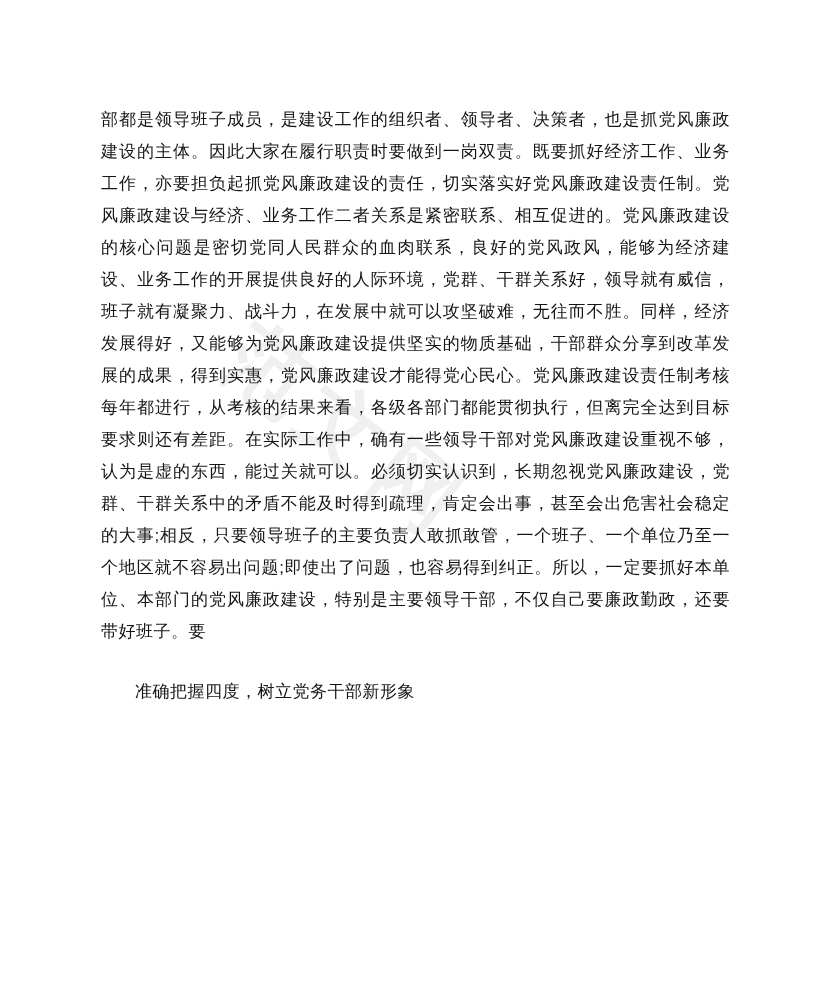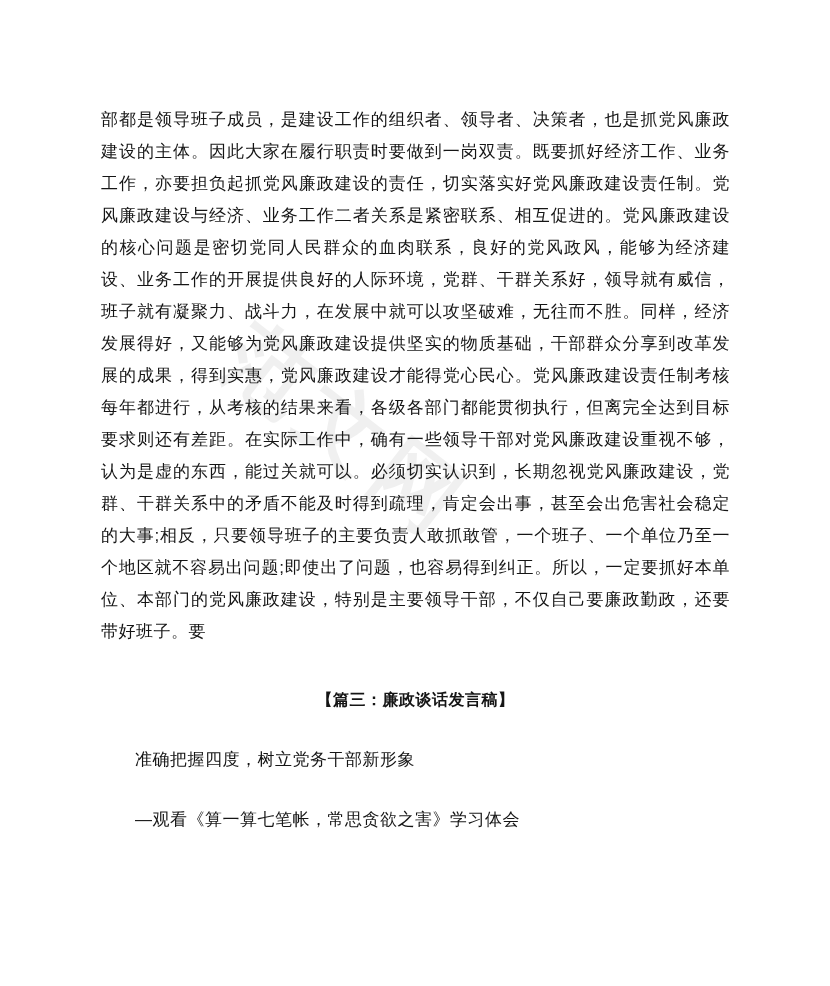--- a/index.html
+++ b/index.html
@@ -79,21 +79,19 @@
 <body>
 
 <div class="page">
 
   <div class="watermark">范文网</div>
 
   <div class="content">
 
     <p class="para no-indent">部都是领导班子成员，是建设工作的组织者、领导者、决策者，也是抓党风廉政建设的主体。因此大家在履行职责时要做到一岗双责。既要抓好经济工作、业务工作，亦要担负起抓党风廉政建设的责任，切实落实好党风廉政建设责任制。党风廉政建设与经济、业务工作二者关系是紧密联系、相互促进的。党风廉政建设的核心问题是密切党同人民群众的血肉联系，良好的党风政风，能够为经济建设、业务工作的开展提供良好的人际环境，党群、干群关系好，领导就有威信，班子就有凝聚力、战斗力，在发展中就可以攻坚破难，无往而不胜。同样，经济发展得好，又能够为党风廉政建设提供坚实的物质基础，干部群众分享到改革发展的成果，得到实惠，党风廉政建设才能得党心民心。党风廉政建设责任制考核每年都进行，从考核的结果来看，各级各部门都能贯彻执行，但离完全达到目标要求则还有差距。在实际工作中，确有一些领导干部对党风廉政建设重视不够，认为是虚的东西，能过关就可以。必须切实认识到，长期忽视党风廉政建设，党群、干群关系中的矛盾不能及时得到疏理，肯定会出事，甚至会出危害社会稳定的大事;相反，只要领导班子的主要负责人敢抓敢管，一个班子、一个单位乃至一个地区就不容易出问题;即使出了问题，也容易得到纠正。所以，一定要抓好本单位、本部门的党风廉政建设，特别是主要领导干部，不仅自己要廉政勤政，还要带好班子。要</p>
 
-    <p class="heading">【篇三：廉政谈话发言稿】</p>
 
     <p class="para sub indent">准确把握四度，树立党务干部新形象</p>
 
-    <p class="para sub2 indent">—观看《算一算七笔帐，常思贪欲之害》学习体会</p>
 
 
   </div>
 </div>
 
 </body></html>

